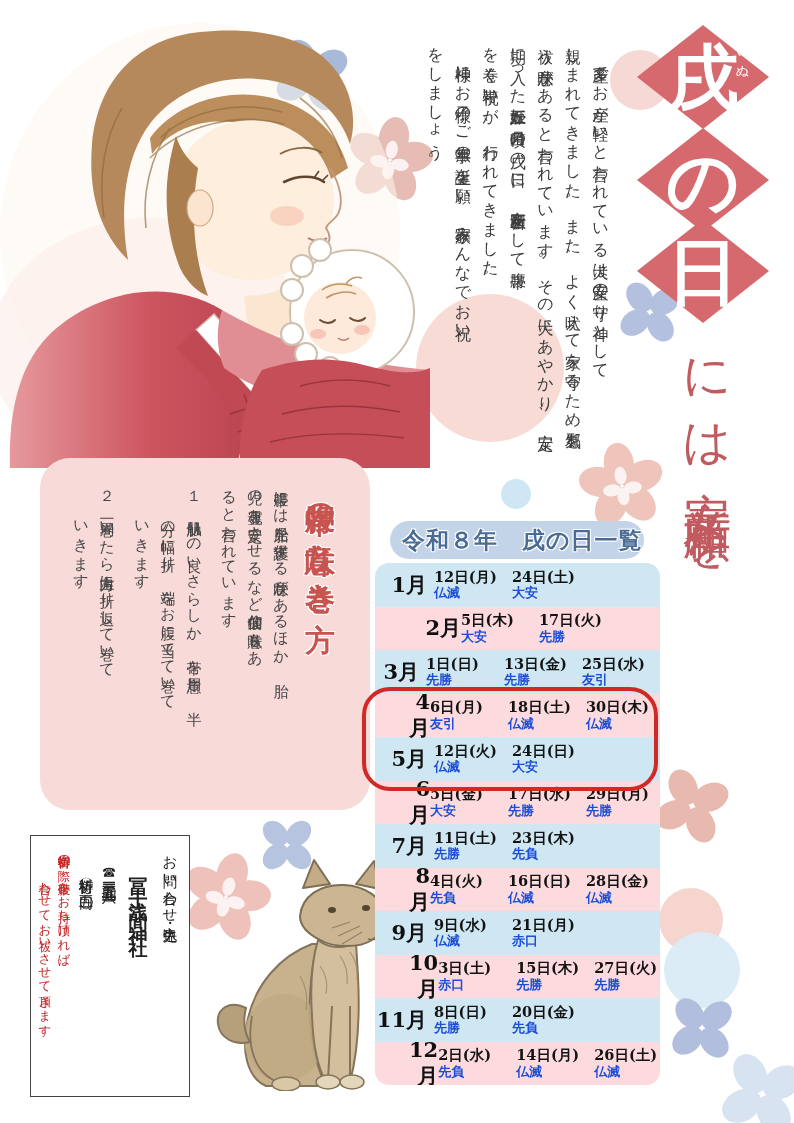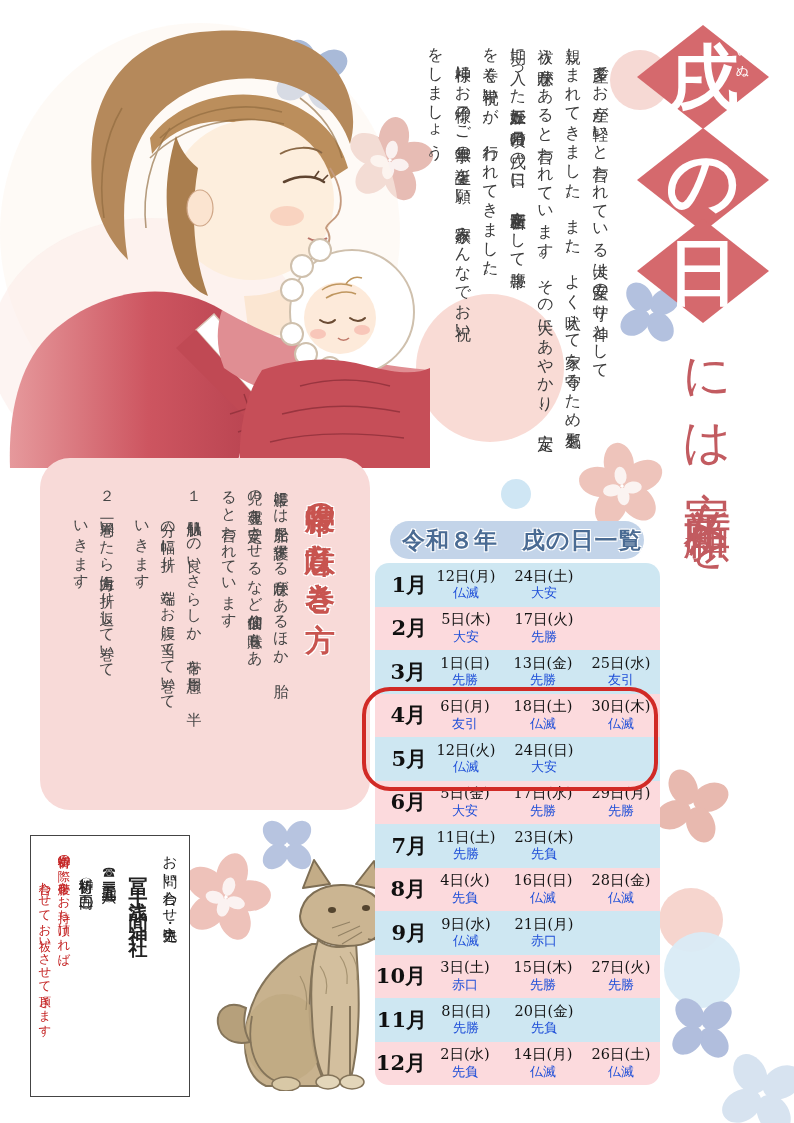--- a/index.html
+++ b/index.html
@@ -45,25 +45,25 @@
   .cal-header{position:absolute;left:390px;top:521px;width:254px;height:38px;z-index:2;
               background:var(--calendar-header-bg,#c3d4e9);border-radius:19px;
               color:var(--calendar-header-text,#4a6b93);
               font-family:"DejaVu Sans","Liberation Sans",sans-serif;font-weight:bold;
               font-size:23px;line-height:38px;letter-spacing:1px;padding-left:12px;
               box-sizing:border-box;
               text-shadow:-1px -1px 0 #fff,1px -1px 0 #fff,-1px 1px 0 #fff,1px 1px 0 #fff;}
   .cal-table{position:absolute;left:375px;top:563px;width:285px;z-index:2;
              border-radius:14px;overflow:hidden;}
   .cal-row{height:43.5px;display:flex;align-items:center;}
-  .row-blue{background:var(--row-blue,#cee7f2);}
-  .row-pink{background:var(--row-pink,#fcdadd);}
+  .row-blue{background:var(--row-blue,#cee7f2);gap:7px;}
+  .row-pink{background:var(--row-pink,#fcdadd);padding-left:34px;}
   .cal-month{width:52px;text-align:right;font-size:21px;font-weight:bold;color:#101010;}
   .cal-entries{flex:1;display:flex;}
-  .cal-slot{width:78px;text-align:center;}
+  .cal-slot{width:78px;font-weight:bold;}
   .cal-date{font-size:14.5px;color:#131313;line-height:1.05;}
   .cal-rokuyou{font-size:13px;color:#1d4ed8;line-height:1.1;margin-top:2px;}
   .cal-highlight{position:absolute;left:362px;top:687px;width:296px;height:104px;z-index:3;
                  border:4px solid var(--highlight-ring-red,#d12a26);border-radius:28px;
                  box-sizing:border-box;background:transparent;}
 
   
   .contact-box{position:absolute;left:30px;top:835px;width:160px;height:262px;z-index:2;
                background:#fff;border:1.5px solid #444;box-sizing:border-box;
                padding:10px 8px;writing-mode:vertical-rl;text-orientation:upright;}

